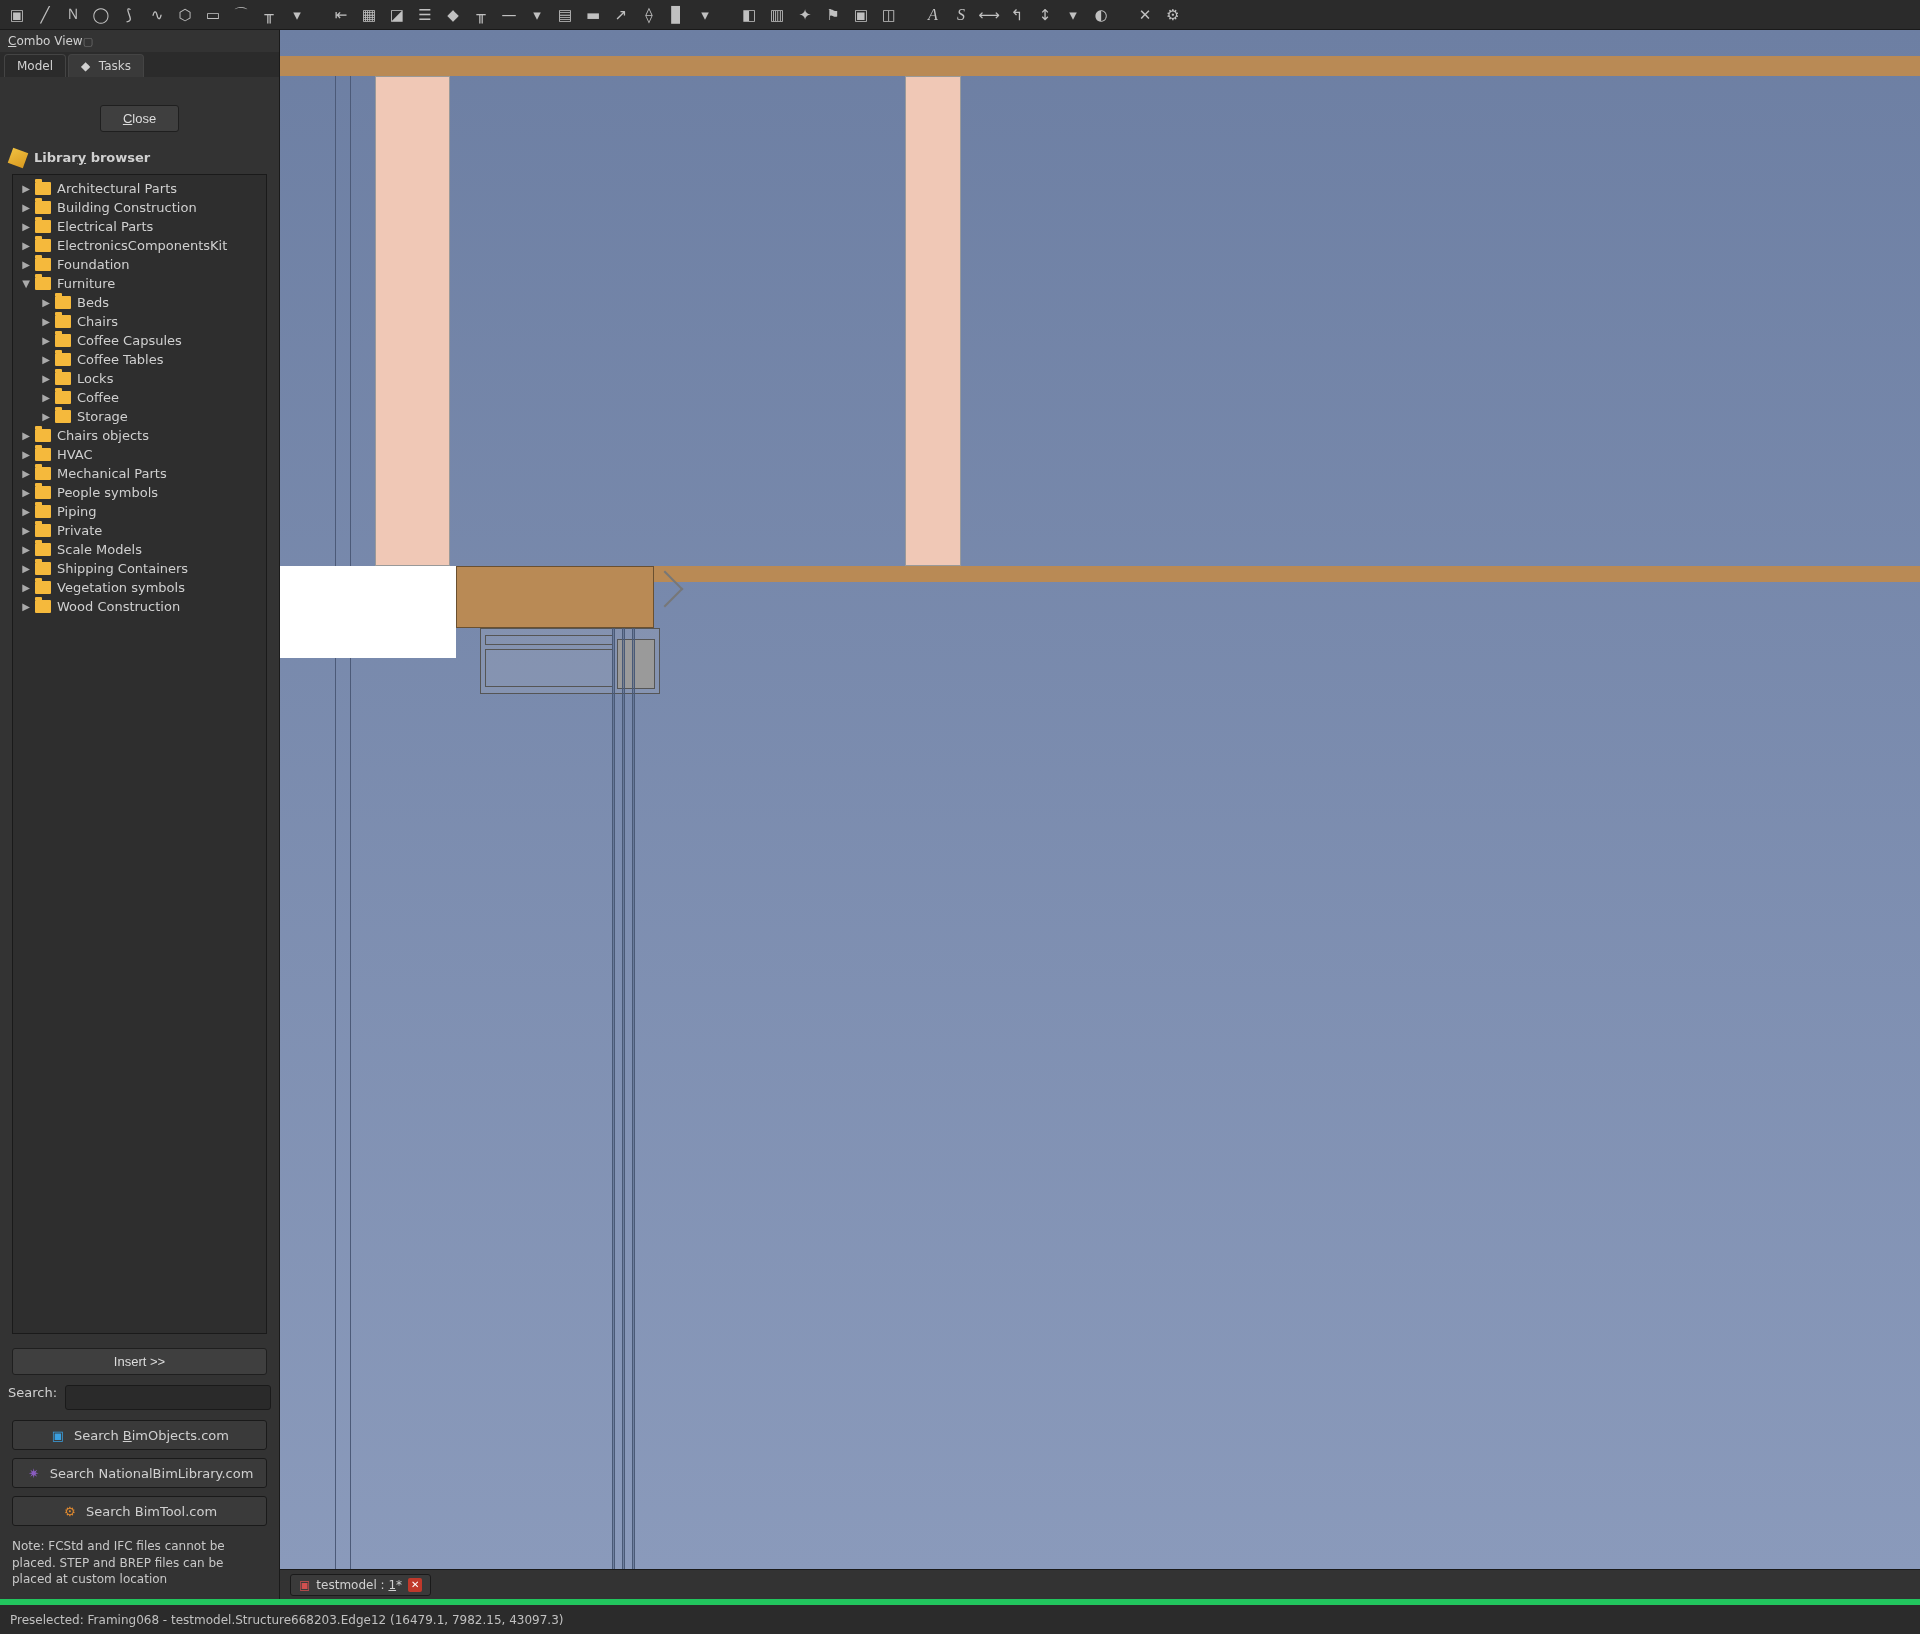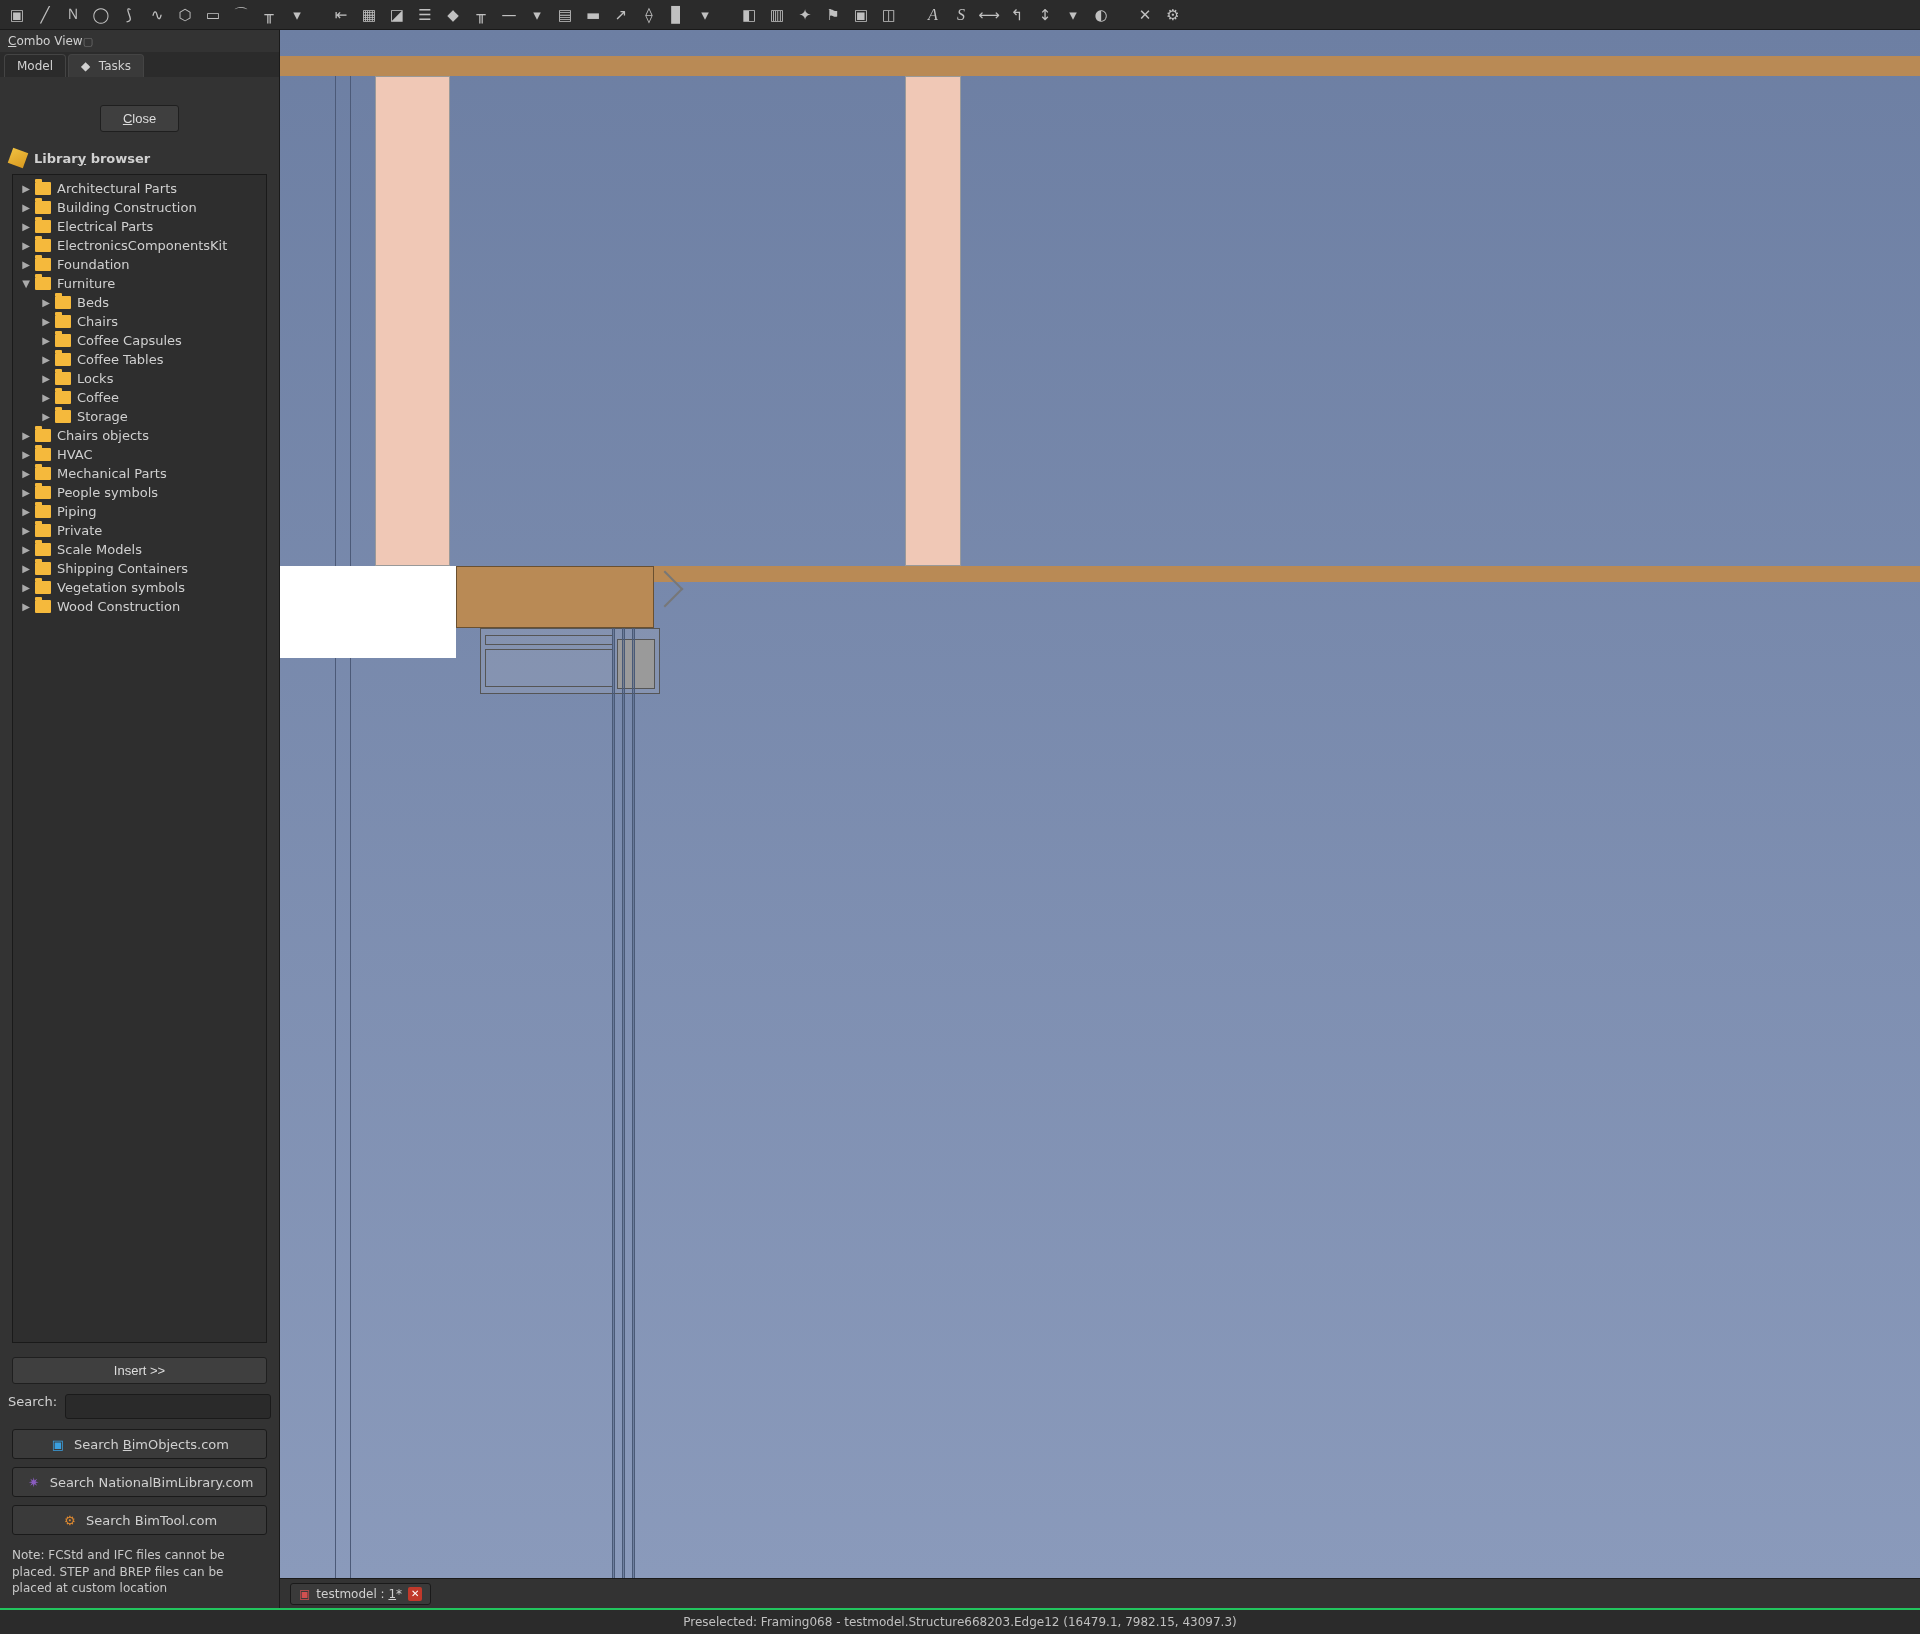--- a/index.html
+++ b/index.html
@@ -82,21 +82,21 @@
   border: 1px solid #1f1f1f;
   color: #ddd;
   padding: 5px 22px;
   border-radius: 3px;
   cursor: pointer;
   font-size: 13px;
   margin-top: 18px;
 }
 .btn-wide { width: calc(100% - 24px); margin: 4px 12px; text-align:center; }
 .section-head {
-  display:flex; align-items:center; gap:8px;
+  display:flex; align-items:flex-start; gap:8px;
   padding: 8px 10px;
   font-weight: bold;
 }
 .section-head .cube {
   width:16px; height:16px;
   background: linear-gradient(135deg,#f0c040,#d99a20);
   transform: rotate(20deg);
 }
 .tree {
   background: #2e2e2e;
@@ -189,23 +189,23 @@
   height:30px; background:#333; border-top:1px solid #1a1a1a;
   display:flex; align-items:center; padding:0 10px; gap:6px;
 }
 .doc-tab {
   display:flex; align-items:center; gap:6px;
   background:#3a3a3a; padding:3px 8px; border:1px solid #1a1a1a;
   border-radius:3px; font-size:12px;
 }
 .doc-tab .close { color:#fff; background:#c0392b; width:14px; height:14px; display:flex;align-items:center;justify-content:center; font-size:10px; border-radius:2px; cursor:pointer;}
 .statusbar {
-  height:26px; background:#2b2b2b; border-top:2px solid #22c55e;
+  height:35px; background:#2b2b2b; border-top:6px solid #22c55e;
   display:flex; align-items:center; padding:0 10px;
-  font-size:12px; color:#c0c0c0;justify-content:center;
+  font-size:12px; color:#c0c0c0;
 }
 .u { text-decoration: underline; }
 </style>
 </head>
 <body>
 
 <div class="toolbar">
   <div class="tb-icon">▣</div>
   <div class="tb-icon">╱</div>
   <div class="tb-icon">Ｎ</div>

